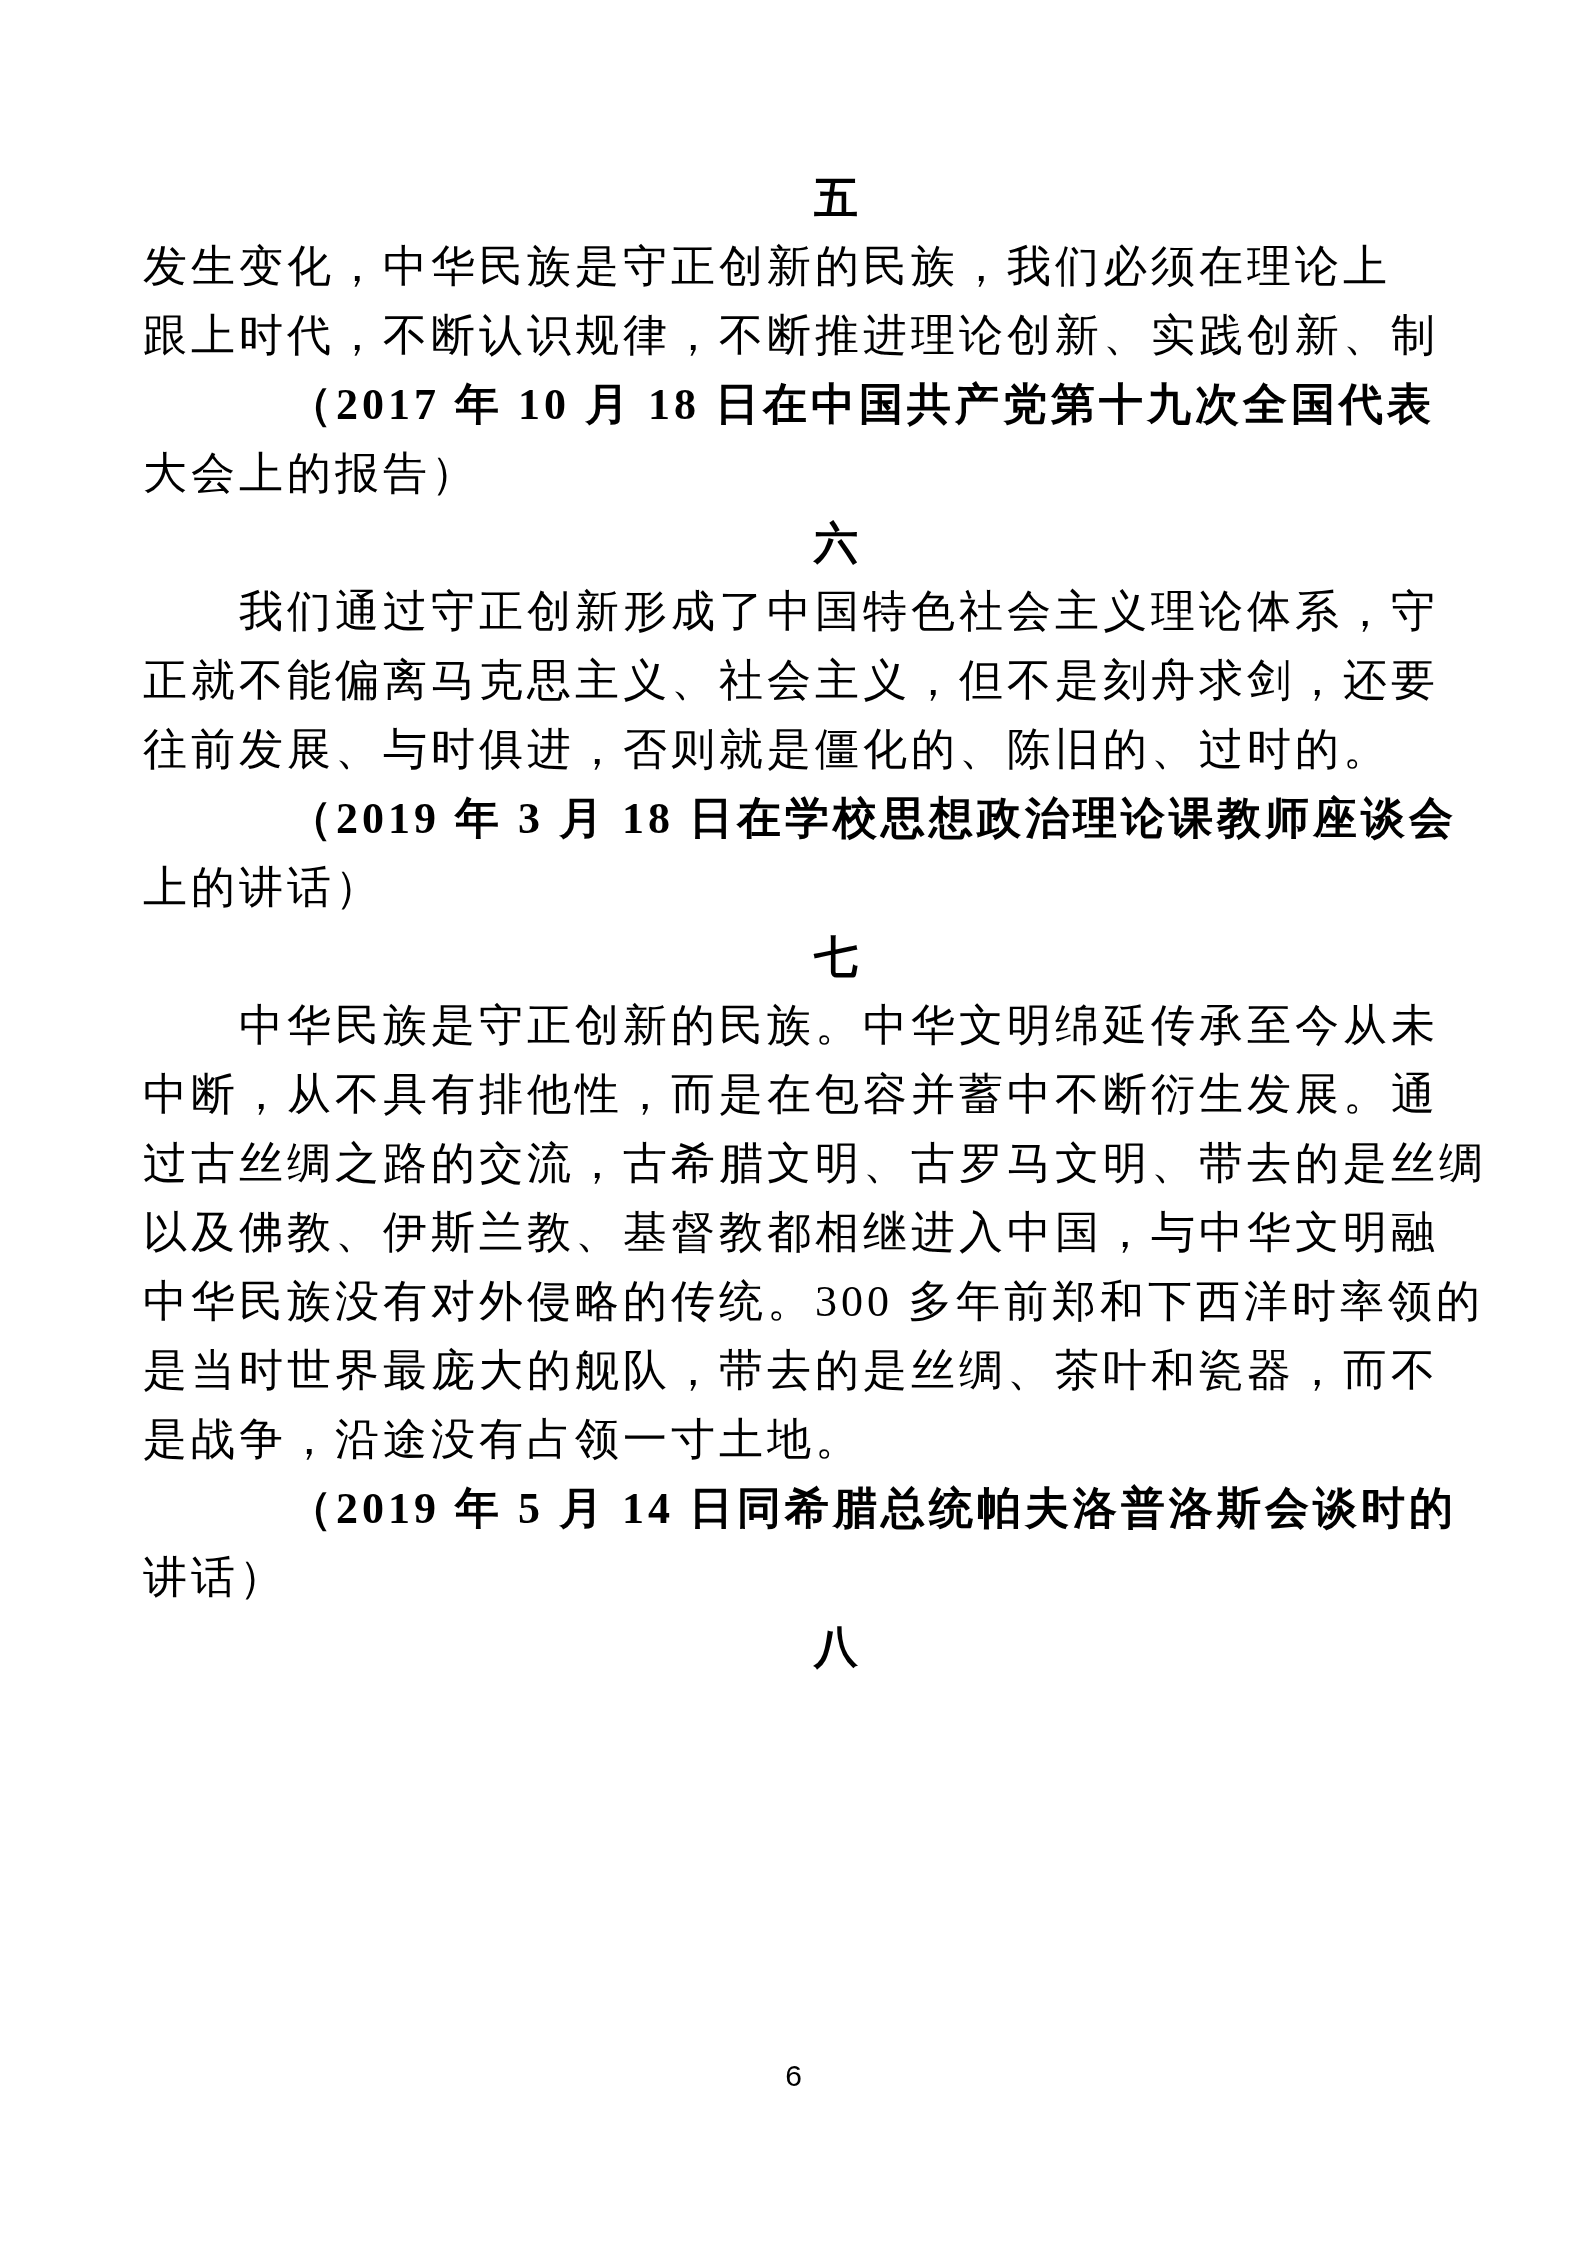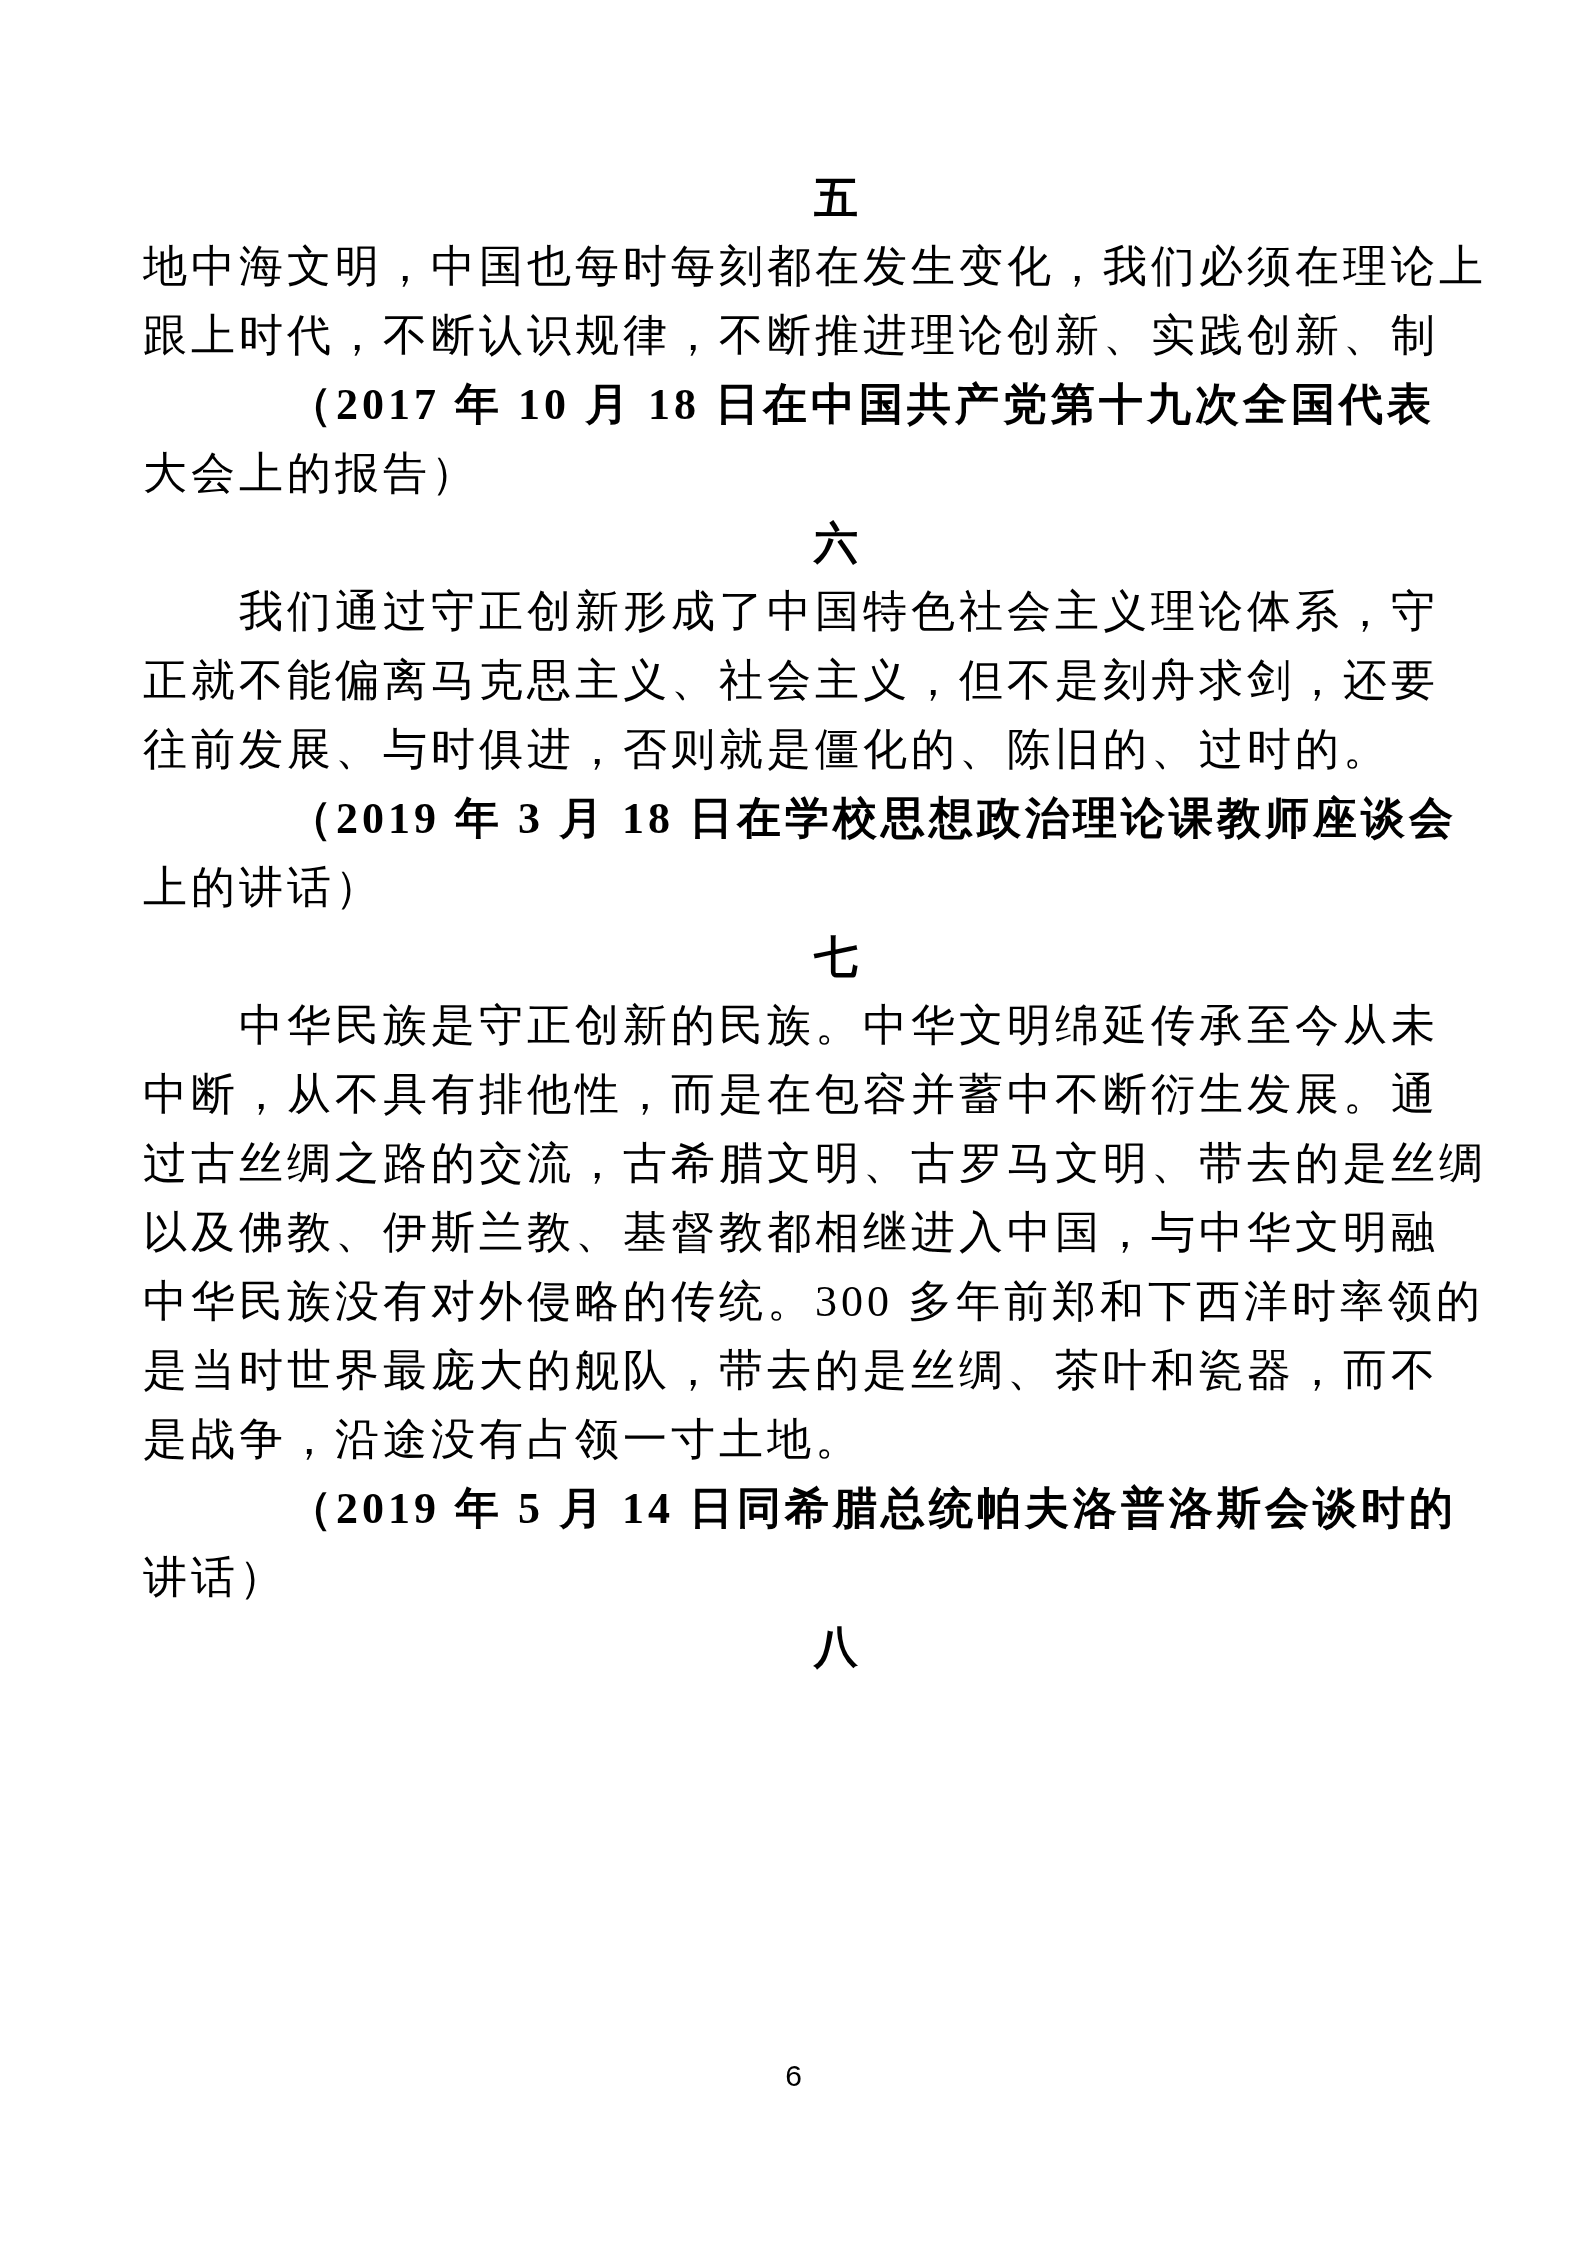--- a/index.html
+++ b/index.html
@@ -53,21 +53,21 @@
     font-family: "Liberation Sans", "DejaVu Sans", sans-serif;
     color: #000000;
   }
 </style>
 </head>
 <body>
 
 <div class="page">
   <div class="content">
       <div class="heading">五</div>
-      <div class="line">地中海文明，中国也每时每刻都在发生变化，我们必须在理论上</div>
+      <div class="line">发生变化，中华民族是守正创新的民族，我们必须在理论上</div>
       <div class="line">跟上时代，不断认识规律，不断推进理论创新、实践创新、制</div>
       <div class="line indent-3">（2017 年 10 月 18 日在中国共产党第十九次全国代表</div>
       <div class="line">大会上的报告）</div>
       <div class="heading">六</div>
       <div class="line indent-2">我们通过守正创新形成了中国特色社会主义理论体系，守</div>
       <div class="line">正就不能偏离马克思主义、社会主义，但不是刻舟求剑，还要</div>
       <div class="line">往前发展、与时俱进，否则就是僵化的、陈旧的、过时的。</div>
       <div class="line indent-3">（2019 年 3 月 18 日在学校思想政治理论课教师座谈会</div>
       <div class="line">上的讲话）</div>
       <div class="heading">七</div>

